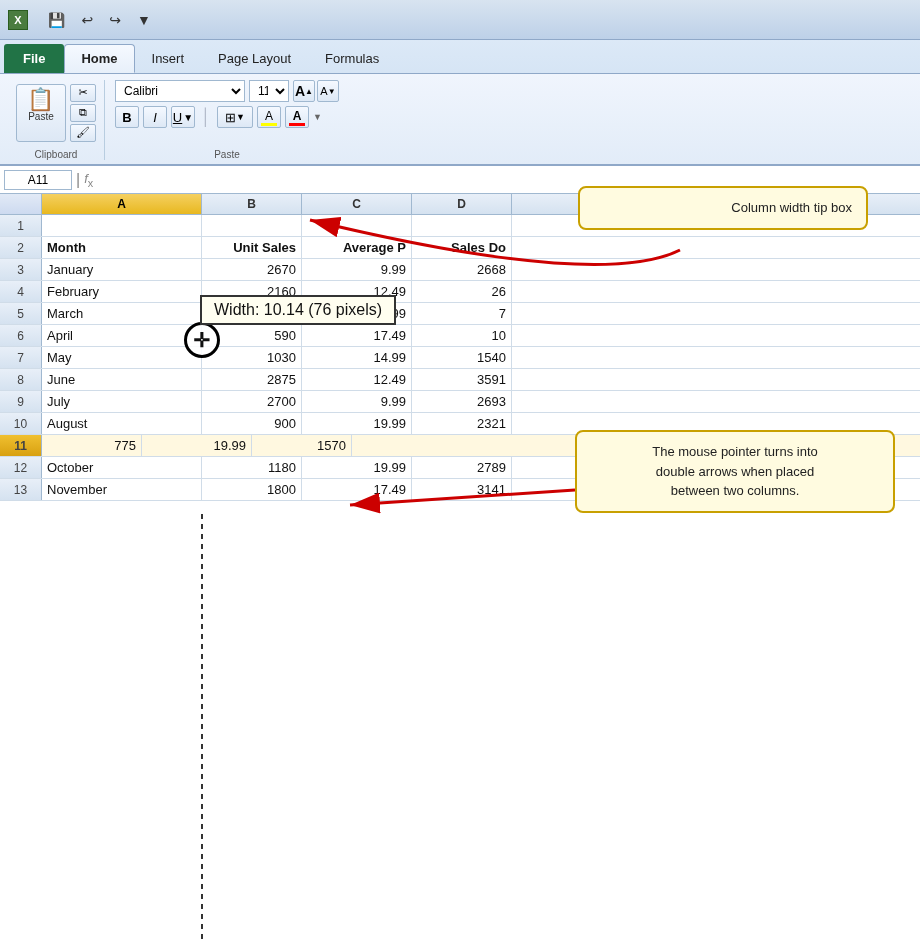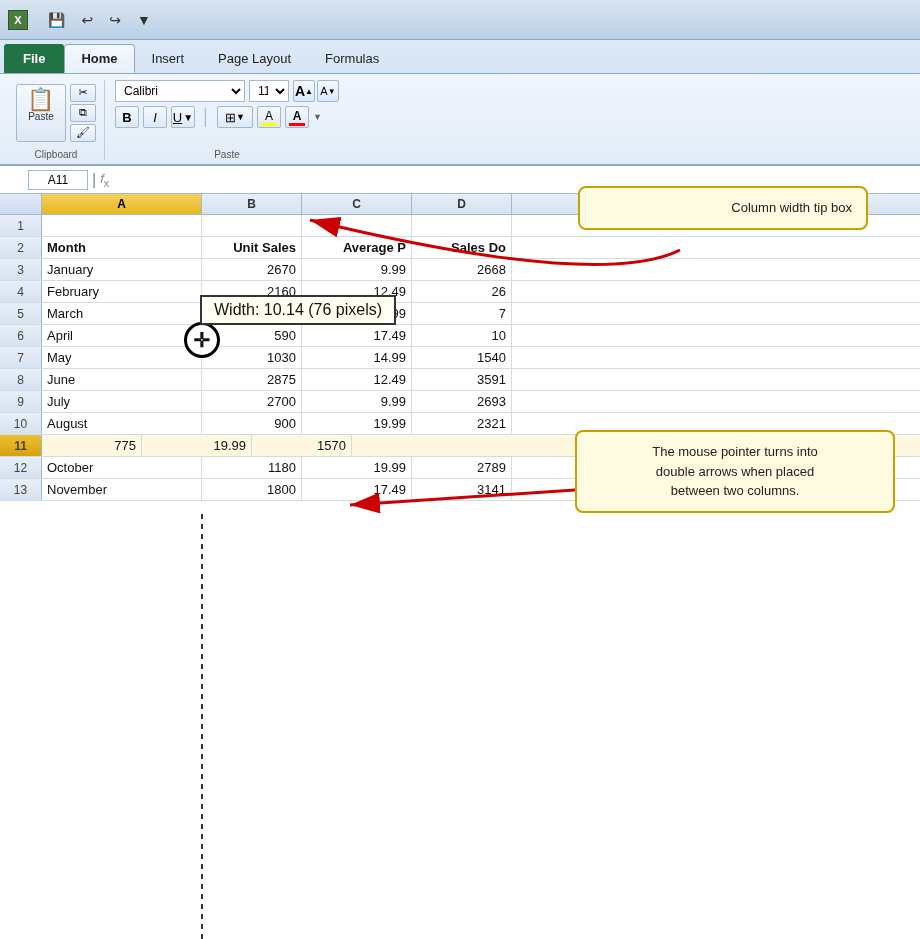--- a/index.html
+++ b/index.html
@@ -212,23 +212,22 @@
       border-bottom: 1px solid #a0b8d0;
       padding: 2px 4px;
       gap: 4px;
       height: 28px;
     }
     .name-box {
       background: #fff;
       border: 1px solid #a0b8d0;
       padding: 2px 6px;
       font-size: 12px;
-      width: 60px;
+      width: 68px;
       text-align: center;
-      margin-left: 24px;
     }
     .formula-divider {
       color: #888;
       font-size: 16px;
     }
     .formula-input {
       flex: 1;
       border: none;
       outline: none;
       font-size: 13px;

